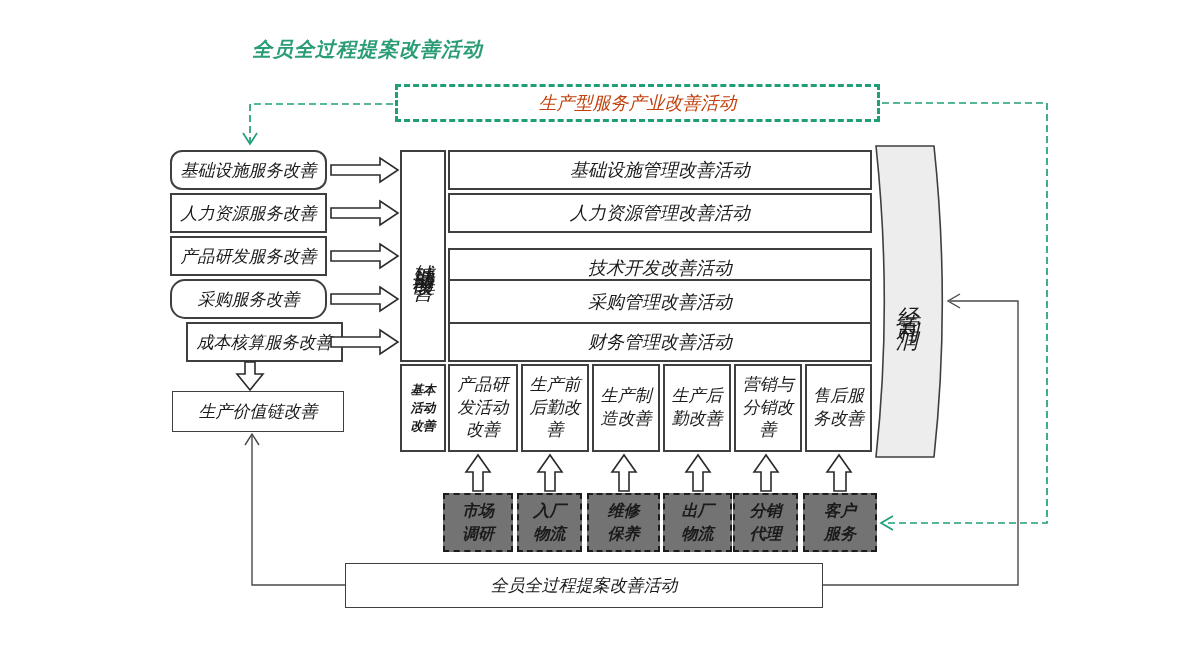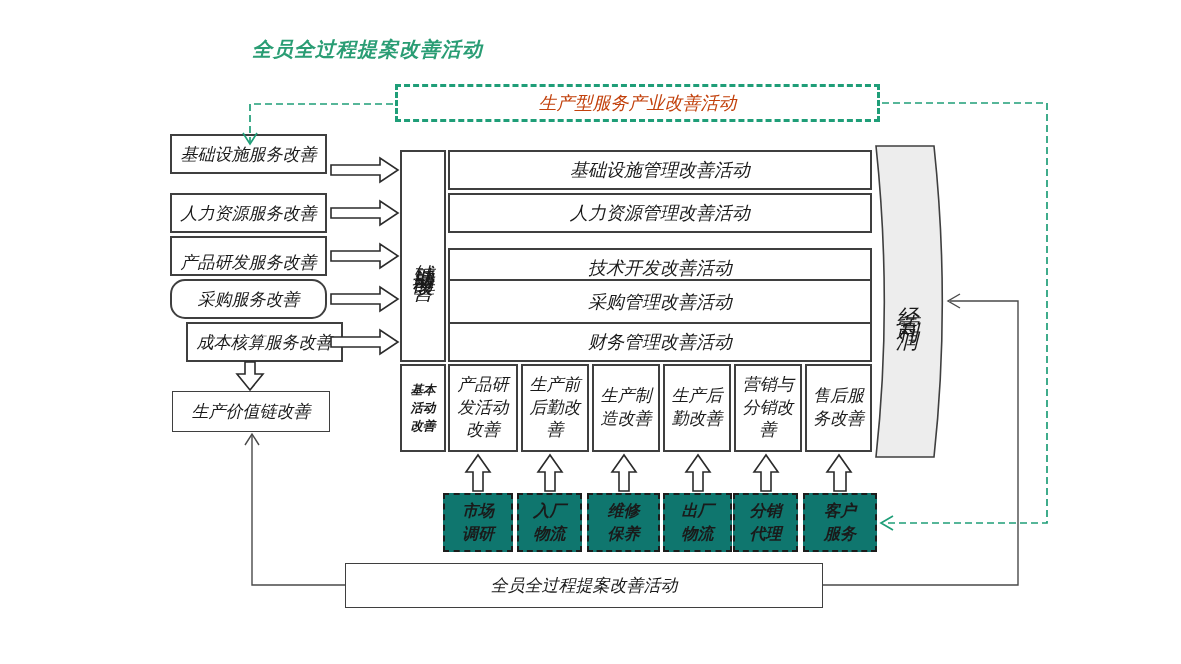--- a/index.html
+++ b/index.html
@@ -21,48 +21,48 @@
   }
   .svc{font-size:17px;}
   .row{font-size:18px;}
   .vlabel{
     writing-mode:vertical-lr;text-orientation:upright;font-size:21px;letter-spacing:3px;
     display:flex;align-items:center;justify-content:center;
   }
   .plabel{font-size:12.5px;font-weight:bold;line-height:1.45;padding:0 6px;}
   .pcell{font-size:17px;line-height:1.35;padding:0 2px;}
   .proc{
-    border:2px dashed #1c1c1c;background:#0f766e;display:flex;align-items:center;justify-content:center;
+    border:2px dashed #1c1c1c;background:#737373;display:flex;align-items:center;justify-content:center;
     text-align:center;font-size:16px;font-weight:bold;line-height:1.4;white-space:pre-line;
   }
   .plain{font-size:17px;}
   .profit-label{
     writing-mode:vertical-lr;text-orientation:upright;font-size:22px;letter-spacing:7px;
     color:#1a1a1a;display:flex;align-items:center;justify-content:center;
   }
   svg.overlay{position:absolute;left:0;top:0;pointer-events:none;}
 </style>
 </head>
 <body>
 
 <div class="canvas">
 
   <div class="abs title" style="left:252px;top:36px;">全员全过程提案改善活动</div>
 
   <div class="abs banner" style="left:395px;top:84px;width:485px;height:38px;">
     <span>生产型服务产业改善活动</span>
   </div>
 
-  <div class="abs box svc" style="left:170px;top:134px;width:157px;height:40px;">
+  <div class="abs box svc" style="left:170px;top:150px;width:157px;height:40px;border-radius:12px;">
       <span>基础设施服务改善</span>
     </div>
   <div class="abs box svc" style="left:170px;top:193px;width:157px;height:40px;">
       <span>人力资源服务改善</span>
     </div>
-  <div class="abs box svc" style="left:170px;top:236px;width:157px;height:40px;align-items:flex-end;">
+  <div class="abs box svc" style="left:170px;top:236px;width:157px;height:40px;">
       <span>产品研发服务改善</span>
     </div>
   <div class="abs box svc" style="left:170px;top:279px;width:157px;height:40px;border-radius:15px;">
       <span>采购服务改善</span>
     </div>
   <div class="abs box svc" style="left:170px;top:322px;width:157px;height:40px;margin-left:16px;">
       <span>成本核算服务改善</span>
     </div>
 
   <div class="abs box vlabel" style="left:400px;top:150px;width:46px;height:212px;">
@@ -114,21 +114,21 @@
 物流</span></div>
   <div class="abs proc" style="left:587px;top:493px;width:73px;height:59px;"><span>维修
 保养</span></div>
   <div class="abs proc" style="left:663px;top:493px;width:69px;height:59px;"><span>出厂
 物流</span></div>
   <div class="abs proc" style="left:733px;top:493px;width:65px;height:59px;"><span>分销
 代理</span></div>
   <div class="abs proc" style="left:803px;top:493px;width:74px;height:59px;"><span>客户
 服务</span></div>
 
-  <div class="abs box plain" style="left:172px;top:391px;width:158px;height:41px;border-width:1.5px;">
+  <div class="abs box plain" style="left:172px;top:391px;width:172px;height:41px;border-width:1.5px;">
     <span>生产价值链改善</span>
   </div>
 
   <div class="abs box plain" style="left:345px;top:563px;width:478px;height:45px;border-width:1.5px;">
     <span>全员全过程提案改善活动</span>
   </div>
 
   <svg class="overlay" width="1181" height="664" viewBox="0 0 1181 664">
 
     <path d="M876,146 L934,146 C945,250 945,355 934,457 L876,457 C887,355 887,250 876,146 Z" fill="#ededed" stroke="#3f3f3f" stroke-width="1.6"></path>

